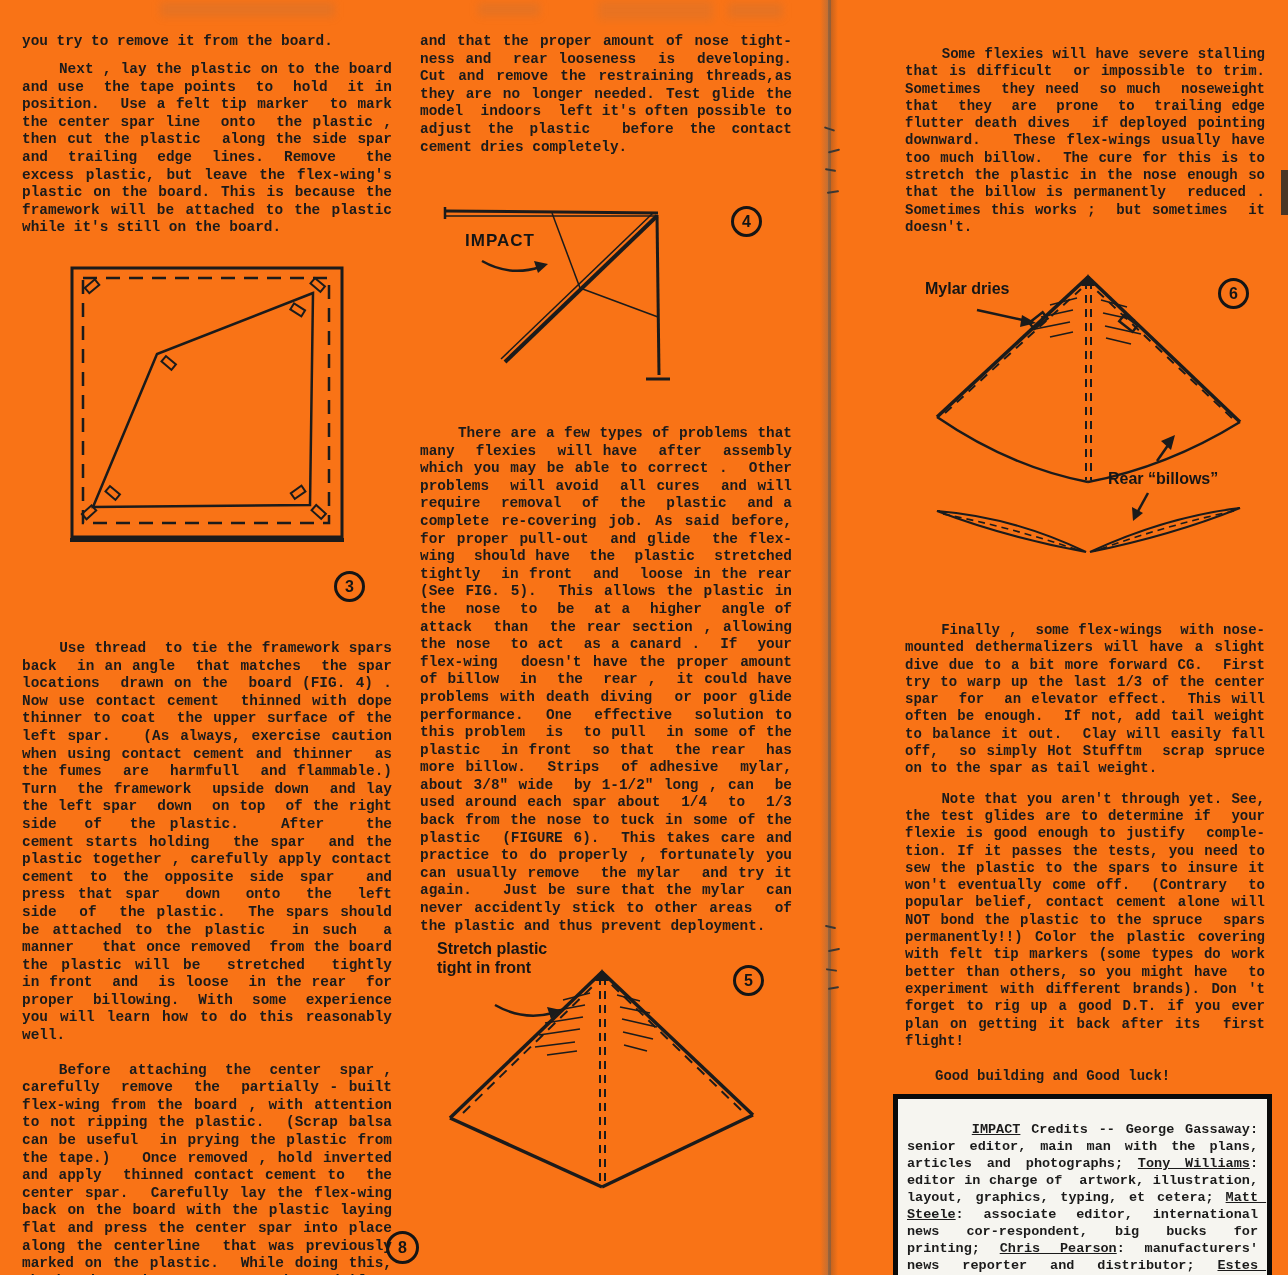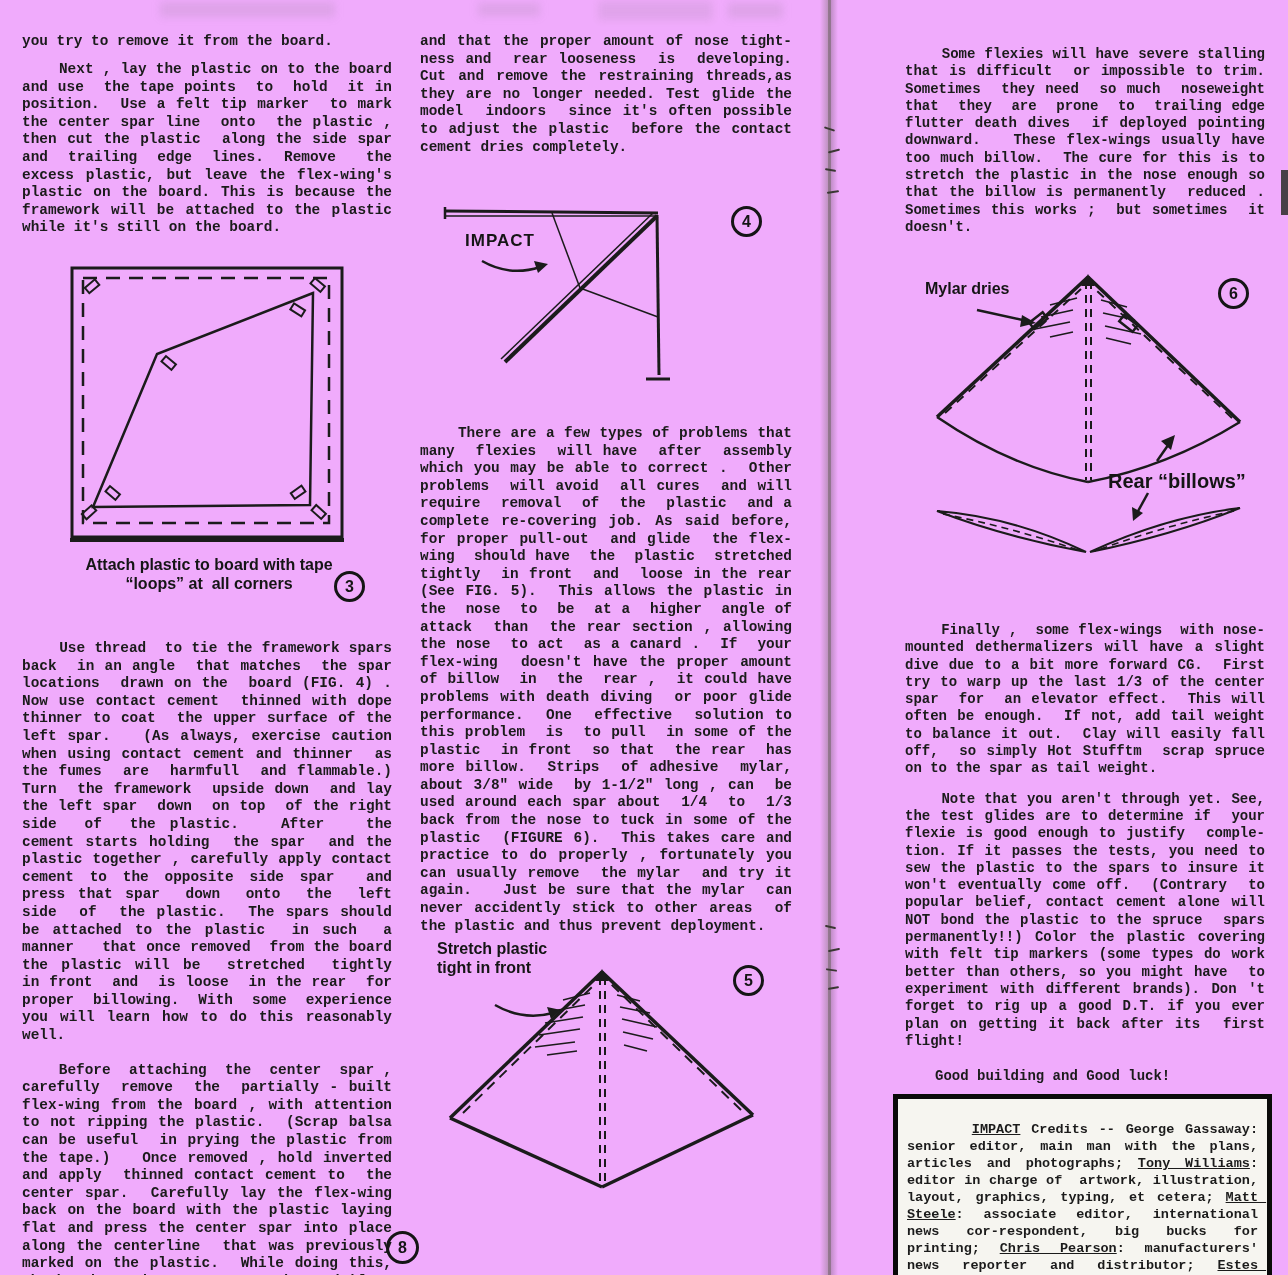--- a/index.html
+++ b/index.html
@@ -1,16 +1,16 @@
 <!DOCTYPE html>
 <html><head>
 <meta charset="utf-8">
 <style>
   html,body{margin:0;padding:0;background:#e9e7e2;}
-  .page{position:relative;width:1288px;height:1275px;background:#f0abfc;overflow:hidden;
+  .page{position:relative;width:1288px;height:1275px;background:#f97316;overflow:hidden;
         font-family:"Liberation Mono", monospace; color:#1b1b1b;}
   
   .typ{font-family:"Liberation Mono", monospace;font-weight:bold;color:#1b1b1b;
        text-align:justify;white-space:pre-wrap;}
   .c12{font-size:14.4px;line-height:17.6px;}
   .c3{font-size:14px;line-height:17.3px;}
   .gap{margin-top:17px;}
   .abs{position:absolute;}
   
   .hand{font-family:"Liberation Sans", sans-serif;font-weight:bold;color:#151515;
@@ -65,32 +65,30 @@
       <rect x="26" y="21" width="13" height="7" transform="rotate(-40 32 25)"></rect>
       <rect x="251" y="19" width="13" height="7" transform="rotate(40 257 23)"></rect>
       <rect x="231" y="44" width="13" height="7" transform="rotate(32 237 48)"></rect>
       <rect x="102" y="97" width="13" height="7" transform="rotate(40 108 101)"></rect>
       <rect x="46" y="227" width="13" height="7" transform="rotate(40 52 231)"></rect>
       <rect x="232" y="227" width="13" height="7" transform="rotate(-35 238 231)"></rect>
       <rect x="23" y="247" width="13" height="7" transform="rotate(-42 29 251)"></rect>
       <rect x="252" y="246" width="13" height="7" transform="rotate(42 258 250)"></rect>
     </g>
   </svg>
-  <div class="abs hand" style="left:70px;top:556px;width:278px;text-align:center;font-size:16px;">Attach plastic to board with tape
-“loops” at  all corners</div>
   <div class="circnum" style="left:334px;top:571px;">3</div>
 
   <div class="abs" style="left:22px;top:640px;width:370px;">
     <div class="typ c12">    Use thread  to tie the framework spars back  in an angle  that matches  the spar locations  drawn on the  board (FIG. 4) . Now use contact cement  thinned with dope thinner to coat  the upper surface of the left spar.   (As always, exercise caution when using contact cement and thinner  as the fumes  are  harmfull  and flammable.) Turn  the framework  upside down  and lay the left spar  down  on top  of the right side  of  the plastic.   After   the cement starts holding  the spar  and the plastic together , carefully apply contact cement to the opposite side spar  and press that spar  down  onto  the  left  side  of  the plastic.  The spars should be attached to the plastic  in such  a manner   that once removed  from the board  the plastic will be  stretched  tightly  in front  and  is loose  in the rear  for proper billowing. With some experience  you will learn how to do this reasonably well.</div>
     <div class="typ c12 gap">    Before  attaching  the  center  spar , carefully  remove  the  partially - built flex-wing from the board , with attention to not ripping the plastic.  (Scrap balsa can be useful  in prying the plastic from the tape.)   Once removed , hold inverted and apply  thinned contact cement to  the center spar.  Carefully lay the flex-wing back on the board with the plastic laying flat and press the center spar into place along the centerline  that was previously marked on the plastic.  While doing this, check  that  there are  no  major wrinkles</div>
   </div>
 
   <div class="circnum" style="left:386px;top:1231px;width:27px;height:27px;">8</div>
 
-  <div class="abs typ c12" style="left:420px;top:33px;width:372px;">and that the proper amount of nose tight-ness and  rear looseness  is  developing. Cut and remove the restraining threads,as they are no longer needed. Test glide the model  indoors  since it's often possible to adjust the plastic  before the contact cement dries completely.</div>
+  <div class="abs typ c12" style="left:420px;top:33px;width:372px;">and that the proper amount of nose tight-ness and  rear looseness  is  developing. Cut and remove the restraining threads,as they are no longer needed. Test glide the model  indoors  left it's often possible to adjust the plastic  before the contact cement dries completely.</div>
 
   <svg class="abs" style="left:430px;top:195px;" width="340" height="200" viewBox="0 0 340 200">
     <line x1="15" y1="12" x2="15" y2="24" class="ink" stroke-width="2.5"></line>
     <line x1="15" y1="16" x2="228" y2="18" class="ink" stroke-width="3"></line>
     <line x1="15" y1="21" x2="228" y2="21" class="ink" stroke-width="1.5"></line>
     <line x1="227" y1="20" x2="229" y2="180" class="ink" stroke-width="3"></line>
     <line x1="216" y1="184" x2="240" y2="184" class="ink" stroke-width="3"></line>
     <line x1="75" y1="167" x2="227" y2="21" class="ink" stroke-width="4"></line>
     <line x1="71" y1="164" x2="223" y2="18" class="ink" stroke-width="1.5"></line>
     <line x1="122" y1="18" x2="150" y2="93" class="ink" stroke-width="1.5"></line>
@@ -165,21 +163,21 @@
     <polygon points="270,170 256,176 266,185" fill="#1b1b1b" stroke="none"></polygon>
     <path d="M243,228 L232,248" class="ink" stroke-width="2.5"></path>
     <polygon points="228,256 227,242 238,248" fill="#1b1b1b" stroke="none"></polygon>
     <path d="M32,246 Q108,252 181,287 Q100,272 32,246 Z" class="ink" stroke-width="2"></path>
     <path d="M335,243 Q260,252 185,287 Q268,270 335,243 Z" class="ink" stroke-width="2"></path>
     <path d="M38,249 Q105,262 176,286" class="ink" stroke-width="1.6" stroke-dasharray="7 5"></path>
     <path d="M329,246 Q262,260 190,286" class="ink" stroke-width="1.6" stroke-dasharray="7 5"></path>
   </svg>
   <div class="abs hand" style="left:925px;top:280px;font-size:16px;">Mylar dries</div>
   <div class="circnum" style="left:1218px;top:278px;">6</div>
-  <div class="abs hand" style="left:1108px;top:470px;font-size:20px;">Rear “billows”</div>
+  <div class="abs hand" style="left:1108px;top:470px;font-size:16px;">Rear “billows”</div>
 
   <div class="abs" style="left:905px;top:622px;width:360px;">
     <div class="typ c3">    Finally ,  some flex-wings  with nose-mounted dethermalizers will have a slight dive due to a bit more forward CG.  First try to warp up the last 1/3 of the center spar  for  an elevator effect.  This will often be enough.  If not, add tail weight to balance it out.  Clay will easily fall off,  so simply Hot Stufftm  scrap spruce on to the spar as tail weight.</div>
     <div class="typ c3" style="margin-top:13px;">    Note that you aren't through yet. See, the test glides are to determine if  your flexie is good enough to justify  comple-tion. If it passes the tests, you need to sew the plastic to the spars to insure it won't eventually come off.  (Contrary  to popular belief, contact cement alone will NOT bond the plastic to the spruce  spars permanently!!) Color the plastic covering with felt tip markers (some types do work better than others, so you might have  to experiment with different brands). Don 't forget to rig up a good D.T. if you ever plan on getting it back after its  first flight!</div>
     <div class="typ c3" style="margin-top:18px;text-indent:30px;">Good building and Good luck!</div>
     <div class="credits" style="margin-top:9px;margin-left:-12px;width:351px;">
       <span class="u">IMPACT</span><span> Credits -- George Gassaway: senior editor, main man with the plans, articles and photographs; </span><span class="u">Tony Williams</span><span>: editor in charge of  artwork, illustration, layout, graphics, typing, et cetera; </span><span class="u">Matt Steele</span><span>: associate editor, international news cor-respondent, big bucks for printing; </span><span class="u">Chris Pearson</span><span>: manufacturers' news reporter and distributor; </span><span class="u">Estes Industries</span><span>: "clip art"</span>
     </div>
   </div>
 

